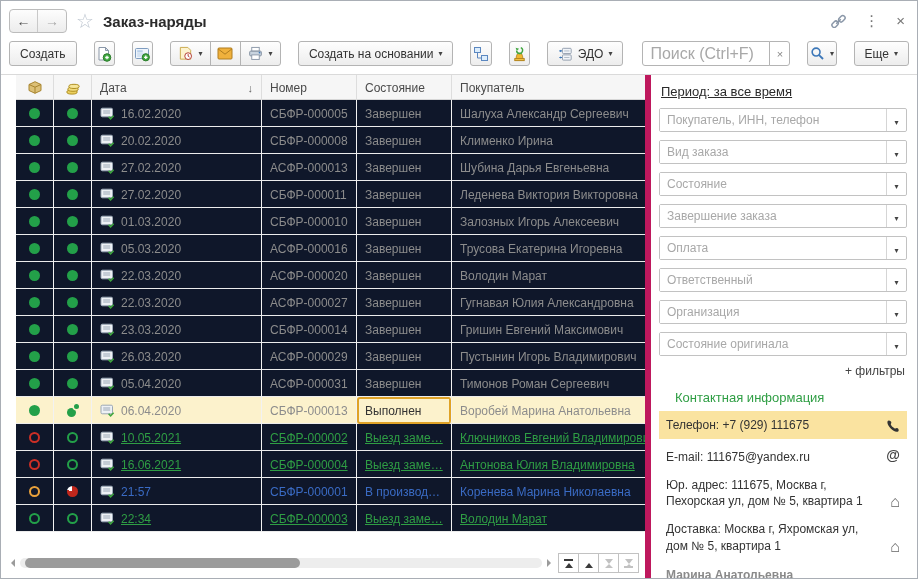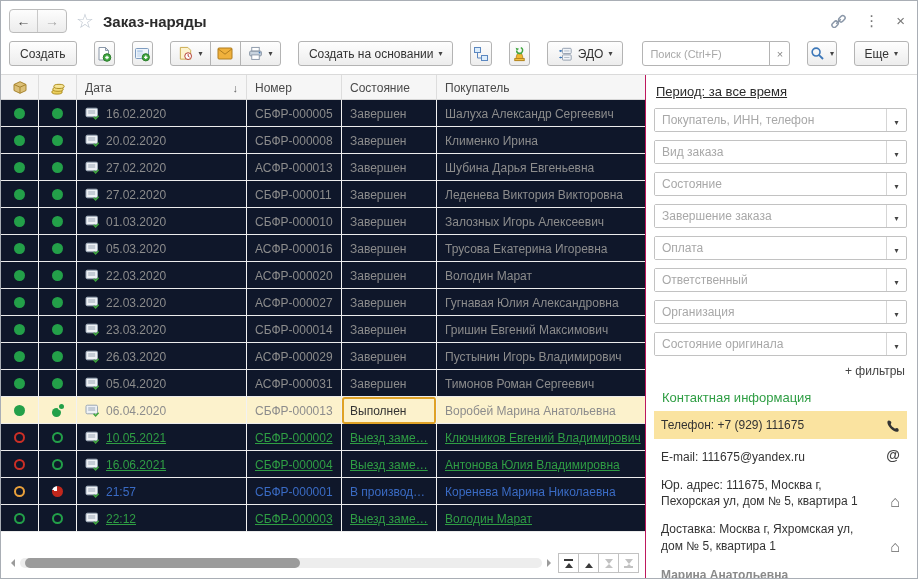--- a/index.html
+++ b/index.html
@@ -31,29 +31,29 @@
   }
   .icon-btn { width: 31px; padding: 0; justify-content: center; }
   .caret { font-size: 8px; color: #444; line-height: 8px; }
   .btn-group { display: inline-flex; }
   .btn-group .btn { border-radius: 0; margin-left: -1px; }
   .btn-group .btn:first-child { border-radius: 3px 0 0 3px; margin-left: 0; }
   .btn-group .btn:last-child { border-radius: 0 3px 3px 0; }
   .search-box { display: inline-flex; height: 25px; margin-left: 2px; }
   .search-box input {
     width: 128px; height: 25px; border: 1px solid #b4b4b4; border-radius: 3px 0 0 3px;
-    padding: 0 7px; font-size: 11px; font-family: inherit; color: #333; outline: none;
+    padding: 0 7px; font-size: 16px; font-family: inherit; color: #333; outline: none;
   }
   .search-box input::placeholder { color: #a8a8a8; }
   .search-clear { width: 21px; height: 25px; border: 1px solid #b4b4b4; margin-left: -1px; border-radius: 0 3px 3px 0; background: #fff; color: #888; font-size: 11px; cursor: pointer; }
   .svg-ico { display: inline-block; vertical-align: middle; }
   
   .content { flex: 1 1 auto; display: flex; min-height: 0; }
   .table-area { width: 644px; flex: 0 0 644px; display: flex; flex-direction: column; min-height: 0; }
-  .grid-row { display: grid; grid-template-columns: 38px 38px 170px 95px 95px 1fr; align-items: center; }
+  .grid-row { display: grid; grid-template-columns: 38px 38px 170px 95px 95px 1fr; align-items: center; margin-left: 15px; }
   .thead { height: 25px; background: #f6f6f6; border-bottom: 1px solid #d7d7d7; color: #4a4a4a; flex: 0 0 auto; }
   .thead .cell { height: 25px; display: flex; align-items: center; padding: 0 8px; border-right: 1px solid #ddd; }
   .thead .cell:last-child { border-right: none; }
   .thead .icon-cell { justify-content: center; padding: 0; }
   .sort-icon { margin-left: auto; color: #666; font-size: 11px; }
   .tbody { flex: 1 1 auto; overflow: hidden; }
   .row { height: 27px; border-bottom: 1px solid #ececec; cursor: pointer; background: #0f172a; }
   .row.selected { background: #fcf2cc; }
   .cell { height: 27px; display: flex; align-items: center; padding: 0 8px; overflow: hidden; white-space: nowrap; border-right: 1px solid #f2f2f2; }
   .cell:last-child { border-right: none; }
@@ -81,28 +81,28 @@
   .scroll-arrow.right { border-left-color: #9b9b9b; margin-left: 1px; }
   .rownav { margin-left: auto; display: inline-flex; }
   .rownav .nbtn { width: 21px; height: 20px; border: 1px solid #c2c2c2; margin-left: -1px; background: #fff; display: flex; flex-direction: column; align-items: center; justify-content: center; cursor: pointer; gap: 1px; }
   .tri-up { width: 0; height: 0; border: 4px solid transparent; border-bottom: 5px solid #3a3a3a; margin-top: -3px; }
   .tri-down { width: 0; height: 0; border: 4px solid transparent; border-top: 5px solid #3a3a3a; margin-bottom: -3px; }
   .bar { width: 9px; height: 2px; background: #3a3a3a; }
   .nbtn.dim .tri-up, .nbtn.dim .tri-down { border-bottom-color: #c2c2c2; border-top-color: #c2c2c2; }
   .nbtn.dim .tri-down { border-top-color: #c2c2c2; }
   .nbtn.dim .bar { background: #c2c2c2; }
   
-  .side-panel { flex: 1 1 auto; border-left: 1px solid #be185d; padding: 8px 10px 0 8px; overflow: hidden; }
+  .side-panel { flex: 1 1 auto; border-left: 6px solid #be185d; padding: 8px 10px 0 8px; overflow: hidden; }
   .period-link { display: inline-block; font-size: 13px; color: #2b2b2b; text-decoration: underline; margin: 1px 0 9px 2px; cursor: pointer; }
   .combo { display: flex; height: 24px; border: 1px solid #c2c2c2; border-radius: 2px; background: #fff; margin-bottom: 8px; }
   .combo input { flex: 1 1 auto; min-width: 0; border: none; outline: none; padding: 0 7px; font-size: 12px; font-family: inherit; color: #333; }
   .combo input::placeholder { color: #a8a8a8; }
   .combo .combo-btn { width: 20px; border: none; border-left: 1px solid #d5d5d5; background: #fff; cursor: pointer; border-radius: 0 2px 2px 0; }
   .more-filters { text-align: right; color: #444; margin: 2px 2px 12px 0; cursor: pointer; }
-  .contact-header { color: #2f9e44; font-size: 13px; margin: 0 0 6px 8px; }
+  .contact-header { color: #2f9e44; font-size: 13px; margin: 0 0 6px 16px; }
   .contact-item { display: flex; gap: 24px; padding: 6px 7px; align-items: flex-end; line-height: 1.35; color: #333; }
   .contact-item.highlighted { background: #fae3a0; }
   .contact-item .ctext { flex: 1 1 auto; }
   .contact-item .cicon { flex: 0 0 auto; color: #555; }
   .cicon.at { font-size: 14px; font-weight: bold; color: #444; margin-top: 1px; }
   .cicon.home { font-size: 16px; color: #666; line-height: 14px; }
   .contact-person { font-weight: bold; color: #8a8a8a; padding: 8px 7px; }
 </style>
 </head>
 <body>
@@ -540,21 +540,21 @@
             </div>
             <div class="cell icon-cell">
               <span class="dot hollow-green"></span>
             </div>
             <div class="cell date-cell tone-green">
               <svg class="svg-ico" width="15" height="13" viewBox="0 0 15 13">
                 <rect x="1" y="1.2" width="11.5" height="8.6" rx="1.3" fill="#eef1f5" stroke="#9aa7b5"></rect>
                 <path d="M3.2 4h7M3.2 6h7" stroke="#9aa7b5"></path>
                 <path d="M8.6 9.8l2 2 3-3" fill="none" stroke="#3fa63f" stroke-width="1.6"></path>
               </svg>
-              <span>22:12</span>
+              <span>22:34</span>
             </div>
             <div class="cell tone-green">СБФР-000003</div>
             <div class="cell tone-green">Выезд заме…</div>
             <div class="cell tone-green">Володин Марат</div>
           </div>
         </div>
 
       <div class="table-footer">
         <span class="scroll-arrow left"></span>
         <div class="hscroll">

